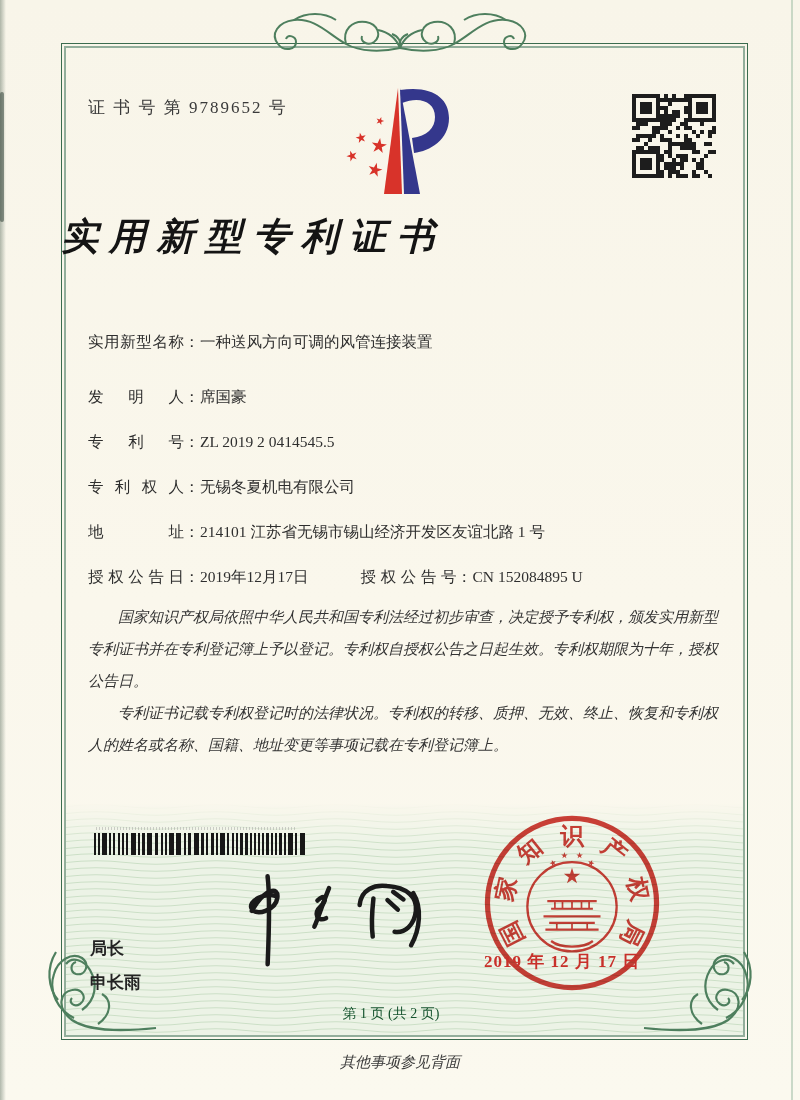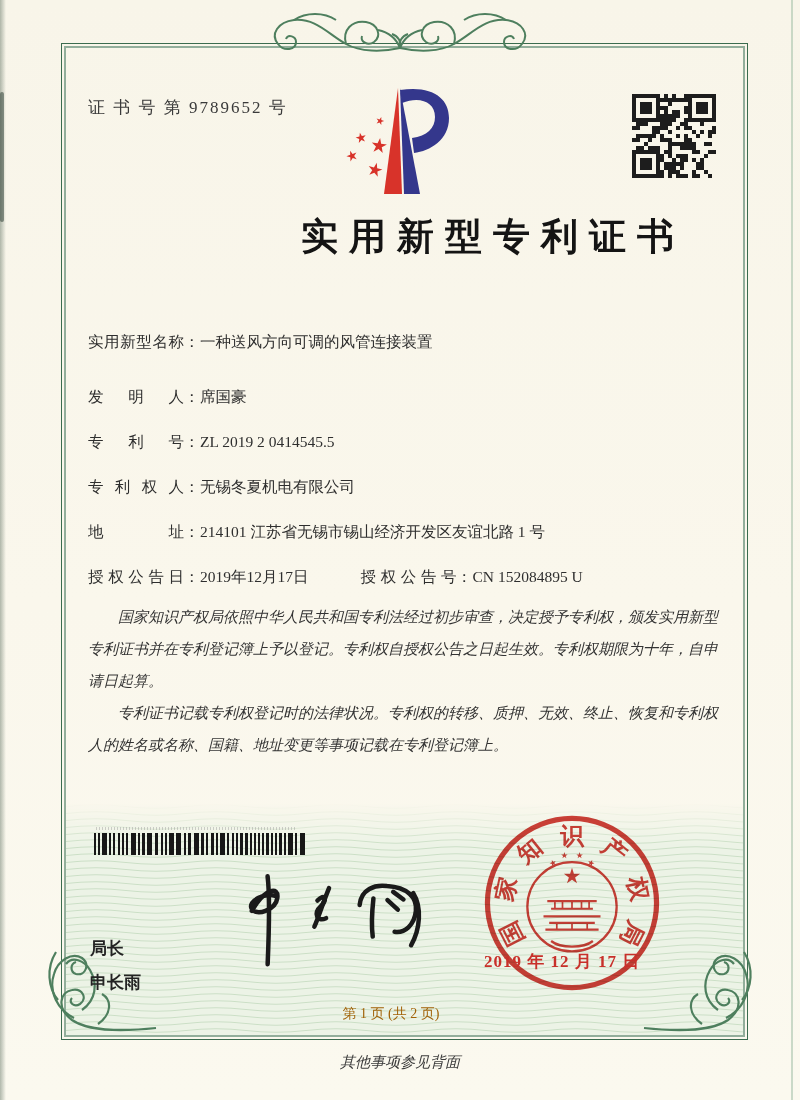--- a/index.html
+++ b/index.html
@@ -14,22 +14,22 @@
   
   .band{position:absolute;left:4px;right:4px;bottom:4px;height:232px;background:#ecf3e6;
         -webkit-mask-image:linear-gradient(to bottom,transparent 0,#000 42px);
         mask-image:linear-gradient(to bottom,transparent 0,#000 42px);}
   .band svg{display:block;width:100%;height:100%;}
   
   .cert-no{left:88px;top:96px;font-size:17px;letter-spacing:2px;color:#3a3a3a;}
   .qr{left:632px;top:94px;display:grid;grid-template-columns:repeat(21,4px);grid-auto-rows:4px;}
   .qr i{display:block;}
   .qr .q1{background:#1d1d1d;}
-  .title{left:61px;top:212px;width:624px;text-align:right;font-size:37px;font-weight:bold;
-         letter-spacing:11px;color:#141414;}
+  .title{left:61px;top:212px;width:624px;text-align:left;font-size:37px;font-weight:bold;
+         letter-spacing:11px;color:#141414;font-style:italic;}
   
   .content{left:88px;top:330px;width:630px;font-size:15.5px;color:#2e2e2e;}
   .frow{margin-bottom:21px;line-height:24px;white-space:nowrap;}
   .frow.first{margin-bottom:31px;}
   .flabel{display:inline-block;width:96px;text-align:justify;text-align-last:justify;vertical-align:top;}
   .colon{display:inline-block;width:16px;}
   .grant{display:flex;margin-bottom:12px;line-height:24px;margin-top:16px;}
   .grant .g2{margin-left:52px;}
   .paras p{margin:0;text-indent:2em;font-style:italic;font-size:15px;line-height:32px;
            color:#333;text-align:justify;}
@@ -40,21 +40,21 @@
   .barcode i{display:block;background:#171717;}
   .signer{left:90px;font-family:"Liberation Sans","DejaVu Sans",sans-serif;
           font-weight:600;font-size:17px;color:#232323;margin-top:46px;}
   .sig-svg{left:222px;top:866px;}
   .seal-svg{left:477px;top:808px;mix-blend-mode:multiply;opacity:.92;}
   .sealring{fill:none;stroke:#ce3129;stroke-width:5.5;}
   .sealart{stroke:#ce3129;fill:none;}
   .sealch{font-size:25px;font-weight:bold;fill:#ce3129;text-anchor:middle;
           dominant-baseline:central;font-family:"Liberation Serif",serif;}
   .seal-date{left:484px;top:950px;font-size:17px;font-weight:bold;letter-spacing:1px;color:#c8302a;}
-  .page-no{left:61px;top:1005px;width:660px;text-align:center;font-size:14px;color:#a16207;}
+  .page-no{left:61px;top:1005px;width:660px;text-align:center;font-size:14px;color:#14532d;}
   .back-note{left:0;top:1053px;width:800px;text-align:center;font-size:15px;font-style:italic;color:#3b3b3b;}
   
   .orn{color:#4e7f5e;}
   .edge-left{left:0;top:0;width:6px;height:1100px;opacity:.35;
              background:linear-gradient(90deg,#27402f,transparent);}
   .edge-left2{left:0;top:92px;width:4px;height:130px;background:#24362b;opacity:.5;border-radius:2px;}
   .edge-right{left:791px;top:0;width:2px;height:1100px;background:#a3bfa8;opacity:.55;}
 </style>
 </head>
 <body>
@@ -584,21 +584,21 @@
   </div>
   <div class="grant">
     <span>
       <span class="flabel">授权公告日</span><span class="colon">：</span><span>2019年12月17日</span>
     </span>
     <span class="g2">
       <span class="flabel">授权公告号</span><span class="colon">：</span><span>CN 152084895 U</span>
     </span>
   </div>
   <div class="paras">
-    <p>国家知识产权局依照中华人民共和国专利法经过初步审查，决定授予专利权，颁发实用新型专利证书并在专利登记簿上予以登记。专利权自授权公告之日起生效。专利权期限为十年，自申请日起算。</p>
+    <p>国家知识产权局依照中华人民共和国专利法经过初步审查，决定授予专利权，颁发实用新型专利证书并在专利登记簿上予以登记。专利权自授权公告之日起生效。专利权期限为十年，授权公告日。</p>
     <p>专利证书记载专利权登记时的法律状况。专利权的转移、质押、无效、终止、恢复和专利权人的姓名或名称、国籍、地址变更等事项记载在专利登记簿上。</p>
   </div>
 </div>
 
 <div class="abs microtext"></div>
 <div class="abs barcode">
     <i style="width:2px;margin-right:2px"></i>
     <i style="width:2px;margin-right:2px"></i>
     <i style="width:5px;margin-right:2px"></i>
     <i style="width:2px;margin-right:2px"></i>

